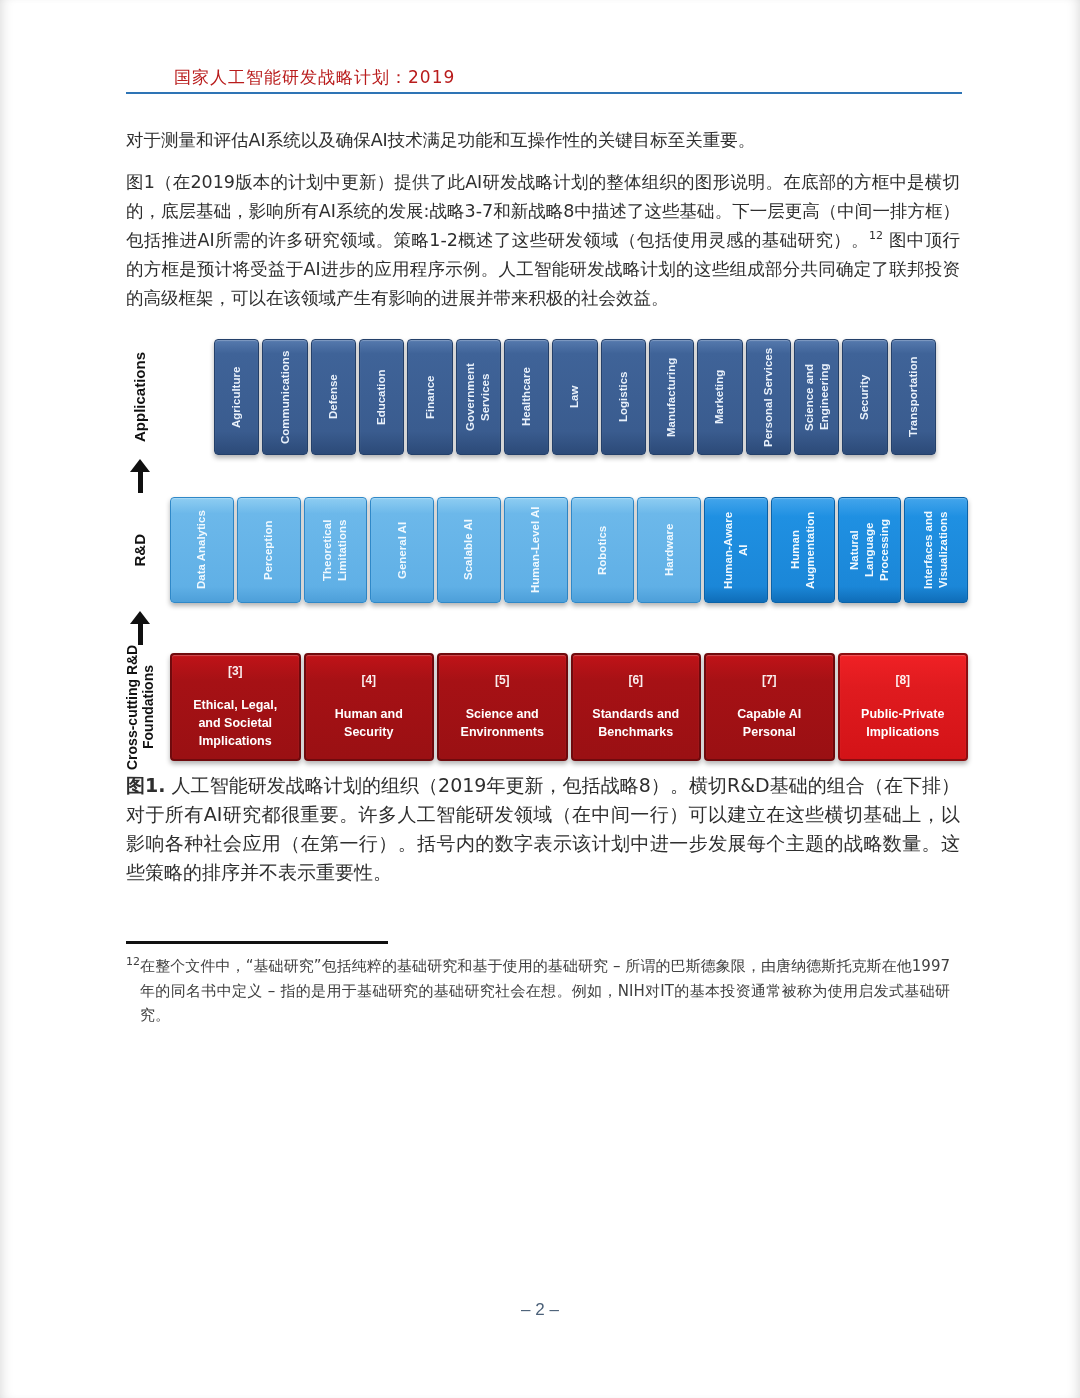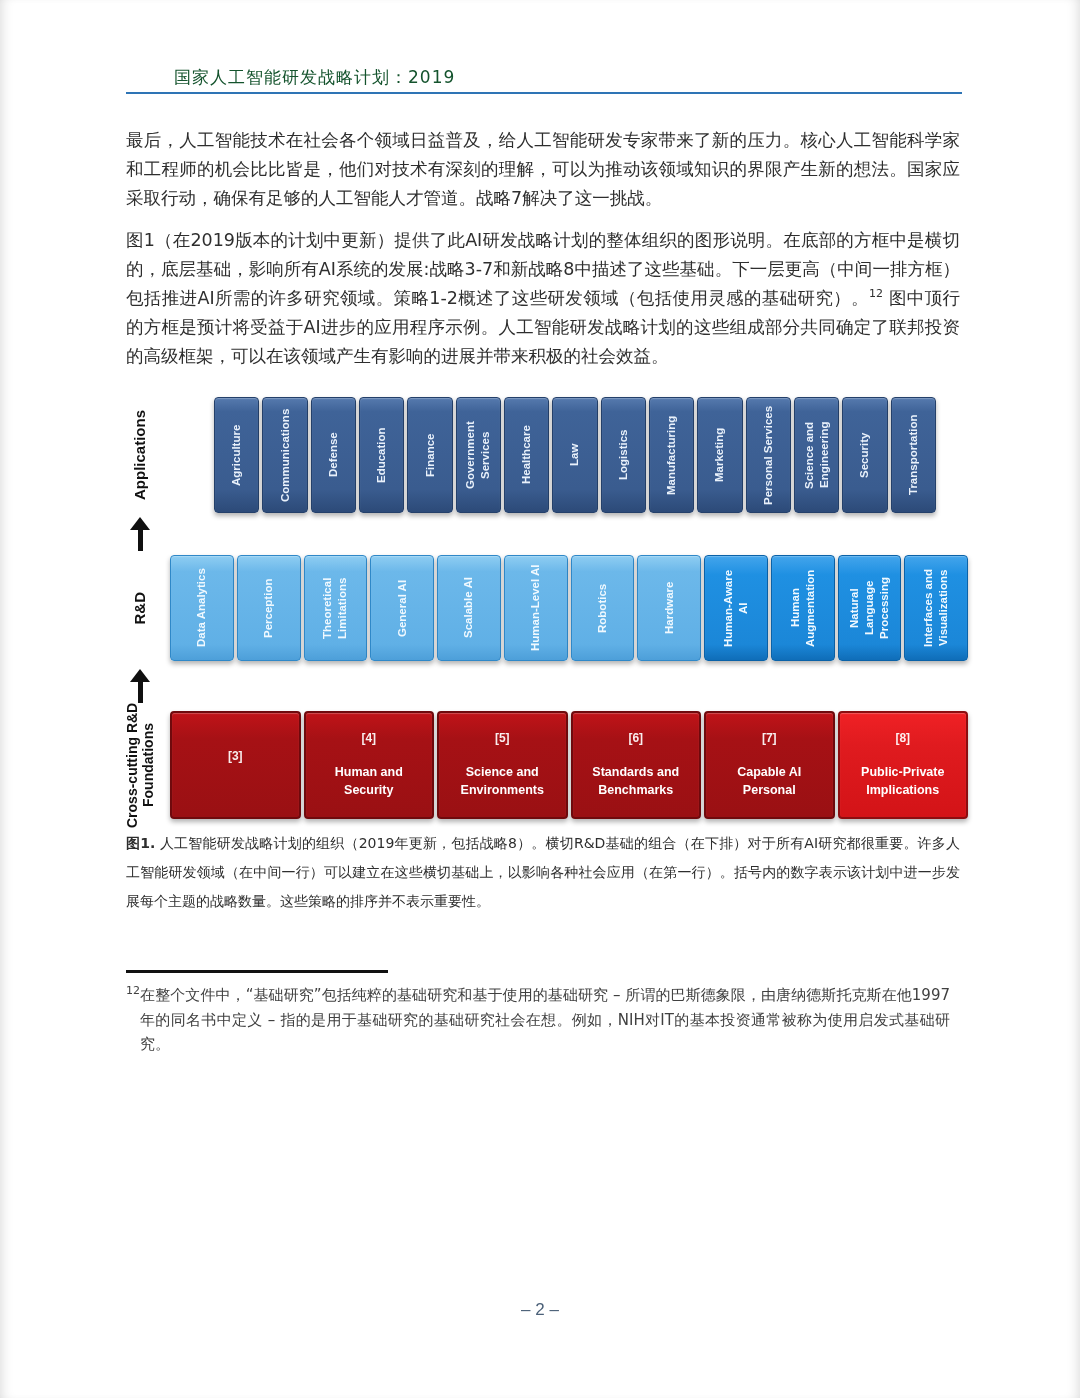--- a/index.html
+++ b/index.html
@@ -4,21 +4,21 @@
 <style>
   html,body{margin:0;padding:0;}
   body{
     width:1080px;height:1398px;background:#ffffff;position:relative;
     font-family:"DejaVu Sans",sans-serif;color:#2e2e2e;
     box-shadow:inset 10px 0 14px -10px rgba(0,0,0,.18), inset -10px 0 14px -10px rgba(0,0,0,.18);
     overflow:hidden;
   }
   
   .header{margin:66px 118px 0 126px;}
-  .header-title{color:#14532d;font-size:17px;letter-spacing:1px;padding-left:48px;padding-bottom:3px;font-weight:500;}
+  .header-title{color:#b91c1c;font-size:17px;letter-spacing:1px;padding-left:48px;padding-bottom:3px;font-weight:500;}
   .header-rule{border-bottom:2.5px solid #2E74B5;}
   
   .content{margin:0 120px 0 126px;}
   .para{font-size:17.5px;line-height:29px;text-align:justify;margin:0 0 13px 0;}
   .para:first-of-type{margin-top:32px;}
   sup{font-size:11px;line-height:0;}
   
   .figure{margin:26px 112px 0 110px;display:grid;grid-template-columns:60px 1fr;
           grid-template-rows:116px 42px 106px 50px 108px;}
   .lbl-cell{display:flex;align-items:center;justify-content:center;}
@@ -45,40 +45,40 @@
   .bk-dots{border-top:2px dotted #7a7a7a;height:0;}
   .bk-d1{flex:3.6;}.bk-d2{flex:3.0;}.bk-d3{flex:0.9;}.bk-d4{flex:0.6;}
   .bk-label{font-family:"Liberation Sans",sans-serif;font-weight:700;font-size:15.5px;color:#1a1a1a;padding:0 8px;white-space:nowrap;}
   
   .box-fnd{flex-direction:column;color:#fff;font-family:"Liberation Sans",sans-serif;
            background:linear-gradient(180deg,#c01318 0%,#a61115 25%,#9a1013 100%);border:2px solid #6f0a0d;}
   .box-fnd .fnd-num{font-size:12px;font-weight:600;color:rgba(255,255,255,.93);margin-bottom:18px;}
   .box-fnd .fnd-label{font-size:12.5px;font-weight:700;line-height:1.45;text-align:center;padding:0 10px;}
   .box-fnd.v-bright{background:linear-gradient(180deg,#f02125 0%,#e01b1f 30%,#d31317 100%);border:2px solid #8c0d10;}
   
-  .caption{margin:10px 120px 0 126px;font-size:14px;line-height:29px;text-align:justify;}
+  .caption{margin:10px 120px 0 126px;font-size:19px;line-height:29px;text-align:justify;}
   .caption b{font-weight:700;}
   
   .fn-rule{margin:54px 0 10px 126px;width:262px;border-top:3.5px solid #111;}
   .footnote{margin:0 130px 0 126px;font-size:15px;line-height:24.5px;text-align:justify;
             padding-left:14px;text-indent:-14px;color:#404040;}
   
   .pagenum{position:absolute;top:1300px;left:0;width:100%;text-align:center;
            color:#4b6078;font-size:17px;font-family:"Liberation Sans",sans-serif;}
 </style>
 </head>
 <body>
 
 <div class="header">
   <div class="header-title">国家人工智能研发战略计划：2019</div>
   <div class="header-rule"></div>
 </div>
 
 <div class="content">
-  <p class="para">最后，人工智能技术在社会各个领域日益普及，给人工智能研发专家带来了新的压力。核心人工智能科学家和工程师的机会比比皆是，他们对技术有深刻的理解，可以为推动该领域知识的界限产生新的想法。国家应采取行动，确保有足够的人工智能人才管道。战略7解决了这一挑战。</p>
+  <p class="para">对于测量和评估AI系统以及确保AI技术满足功能和互操作性的关键目标至关重要。</p>
   <p class="para"><span>图1（在2019版本的计划中更新）提供了此AI研发战略计划的整体组织的图形说明。在底部的方框中是横切的，底层基础，影响所有AI系统的发展:战略3-7和新战略8中描述了这些基础。下一层更高（中间一排方框）包括推进AI所需的许多研究领域。策略1-2概述了这些研发领域（包括使用灵感的基础研究）。</span><sup>12</sup><span> 图中顶行的方框是预计将受益于AI进步的应用程序示例。人工智能研发战略计划的这些组成部分共同确定了联邦投资的高级框架，可以在该领域产生有影响的进展并带来积极的社会效益。</span></p>
 </div>
 
 <div class="figure">
 
   <div class="lbl-cell" style="grid-row:1;grid-column:1;">
     <span class="vlabel">Applications</span>
   </div>
   <div class="boxrow apps" style="grid-row:1;grid-column:2;">
 
@@ -211,20 +211,21 @@
       </span>
   </div>
 
   <div class="lbl-cell" style="grid-row:5;grid-column:1;">
     <span class="vlabel wrap">Cross-cutting R&amp;D Foundations</span>
   </div>
   <div class="boxrow" style="grid-row:5;grid-column:2;">
 
       <div class="box box-fnd v-dark">
         <span class="fnd-num">[3]</span>
+        <span class="fnd-label">Ethical, Legal, and Societal Implications</span>
       </div>
 
       <div class="box box-fnd v-dark">
         <span class="fnd-num">[4]</span>
         <span class="fnd-label">Human and Security</span>
       </div>
 
       <div class="box box-fnd v-dark">
         <span class="fnd-num">[5]</span>
         <span class="fnd-label">Science and Environments</span>

